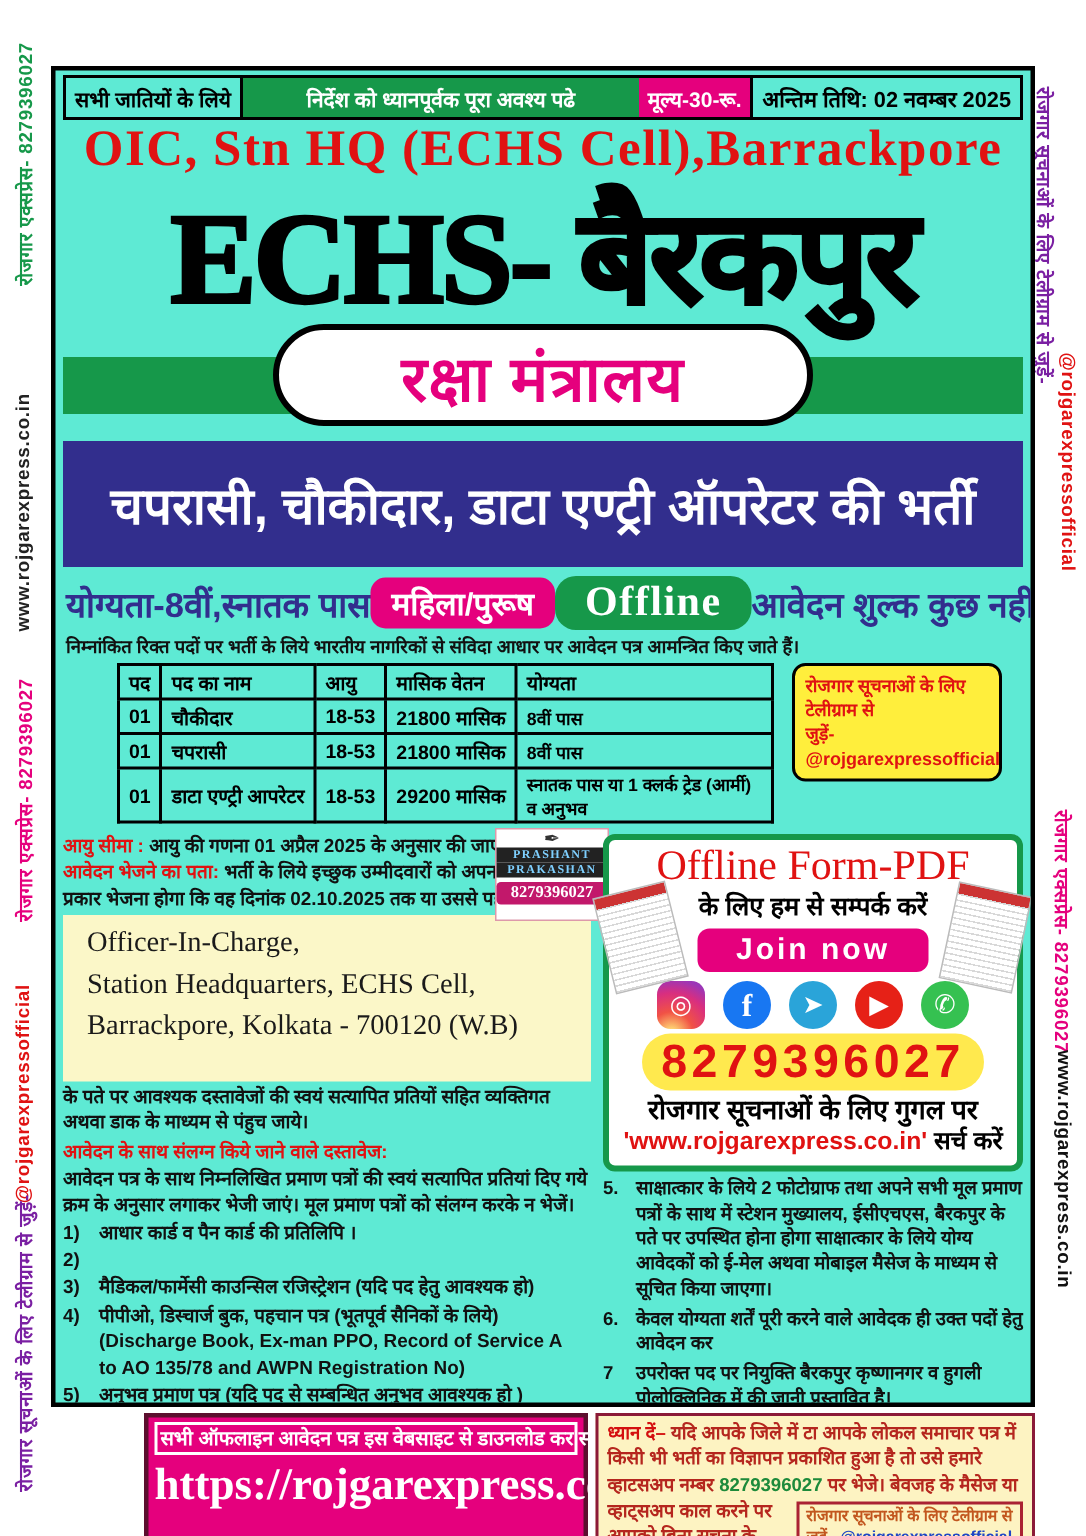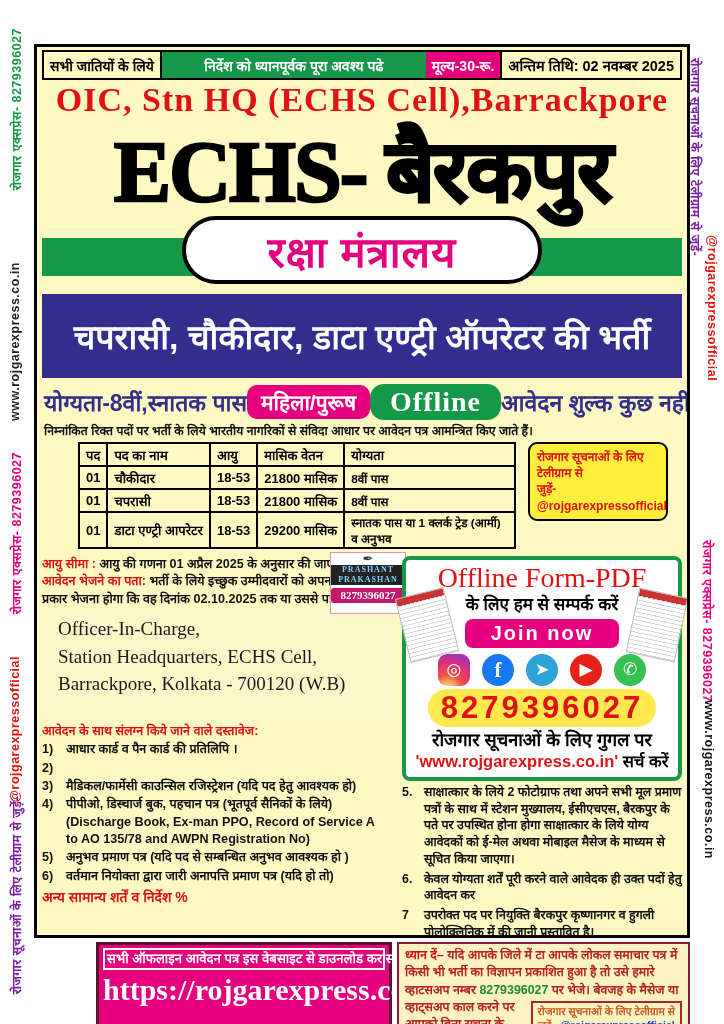--- a/index.html
+++ b/index.html
@@ -12,21 +12,21 @@
   .rl1 { left:8px; top:28px;  color:#16984a; }
   .rl2 { left:8px; top:262px; color:#222; }
   .rl3 { left:8px; top:452px; color:#e5007d; }
   .rl4 { left:8px; top:656px; color:#e01212; }
   .rl5 { left:8px; top:796px; color:#7a1fa2; }
   .rr1 { right:20px; top:58px;  color:#7a1fa2; }
   .rr2 { right:5px;  top:235px; color:#e01212; }
   .rr3 { right:8px;  top:540px; color:#e5007d; }
   .rr4 { right:8px;  top:700px; color:#111; }
 
-  .main { position:absolute; left:34px; top:44px; width:656px; height:894px; border:3px solid #000; background:#fef9c3; padding:3px 5px; overflow:hidden; }
+  .main { position:absolute; left:34px; top:44px; width:656px; height:894px; border:3px solid #000; background:#5eead4; padding:3px 5px; overflow:hidden; }
 
   
   .hdr { display:flex; border:2px solid #000; align-items:stretch; font-weight:bold; font-size:14px; height:30px; }
   .hdr > div { display:flex; align-items:center; justify-content:center; padding:0 6px; white-space:nowrap; }
   .hdr-aud { color:#000; border-right:2px solid #000; }
   .hdr-ins { background:#16984a; color:#fff; flex:1; }
   .hdr-price { background:#e5007d; color:#fff; }
   .hdr-date { color:#000; border-left:2px solid #000; font-size:14.5px; }
 
   .office-line { text-align:center; color:#e01212; font-family:"Liberation Serif","DejaVu Serif",serif; font-weight:bold; font-size:34px; line-height:40px; letter-spacing:1px; }
@@ -200,21 +200,23 @@
           <span class="red-label">आयु सीमा :</span>
           <span>आयु की गणना 01 अप्रैल 2025 के अनुसार की जाएगी।</span>
         </p>
         <p>
           <span class="red-label">आवेदन भेजने का पता:</span>
           <span>भर्ती के लिये इच्छुक उम्मीदवारों को अपना आवेदन प्रकार भेजना होगा कि वह दिनांक 02.10.2025 तक या उससे पहले</span>
         </p>
         <div class="address-block">Officer-In-Charge,
 Station Headquarters, ECHS Cell,
 Barrackpore, Kolkata - 700120 (W.B)</div>
+        <p>के पते पर आवश्यक दस्तावेजों की स्वयं सत्यापित प्रतियों सहित व्यक्तिगत अथवा  डाक के माध्यम से पंहुच जाये।</p>
         <p class="red-head">आवेदन के साथ संलग्न किये जाने वाले दस्तावेज:</p>
+        <p class="docs-intro">आवेदन पत्र के साथ निम्नलिखित प्रमाण पत्रों की स्वयं सत्यापित प्रतियां दिए गये क्रम के अनुसार लगाकर भेजी जाएं। मूल प्रमाण पत्रों को संलग्न करके न भेजें।</p>
 
         <div class="doc-item">
           <span class="num">1)</span>
           <span class="txt">आधार कार्ड व पैन कार्ड की प्रतिलिपि ।</span>
         </div>
         <div class="doc-item">
           <span class="num">2)</span>
         </div>
         <div class="doc-item">
           <span class="num">3)</span>

